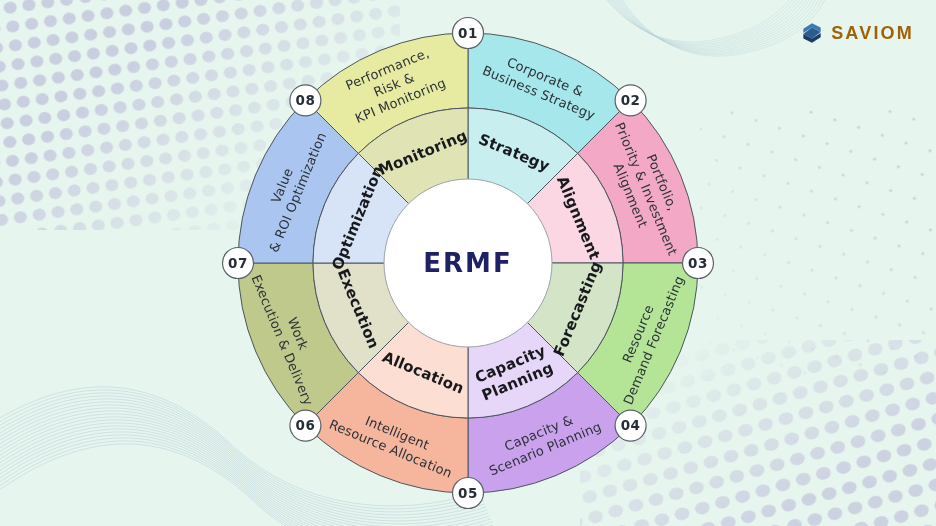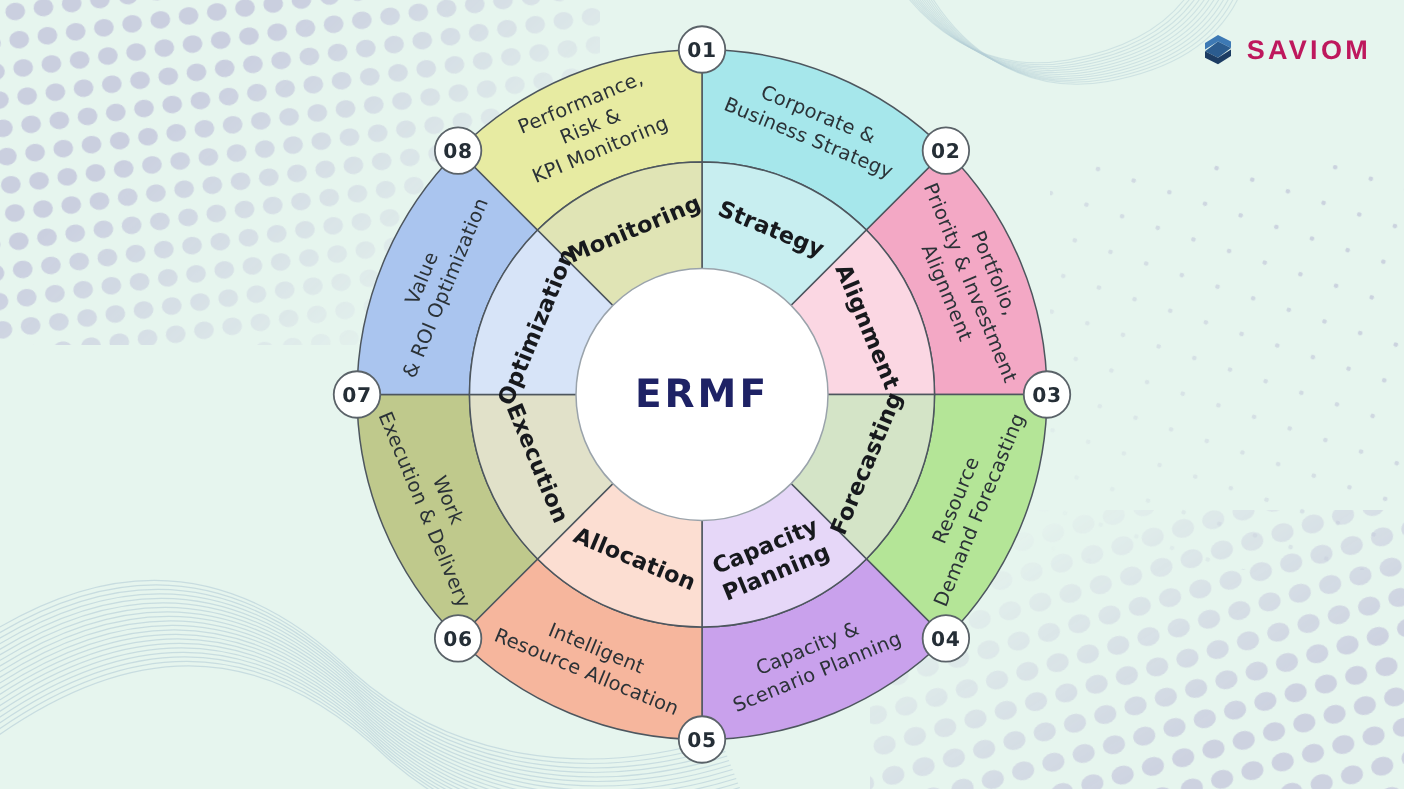--- a/index.html
+++ b/index.html
@@ -6,21 +6,21 @@
   .stage{
     position:relative; width:936px; height:526px; overflow:hidden;
     font-family:"DejaVu Sans","Liberation Sans",sans-serif;
     background:#e6f5ee;
   }
   .stage svg.decor-wheel{position:absolute;inset:0;display:block;}
   
   .logo{position:absolute; top:20px; right:22px; display:flex; align-items:center; gap:7px;}
   .logo .brand-text{
     font-family:"Liberation Sans",sans-serif;
-    font-size:18px; font-weight:bold; letter-spacing:2.2px; color:#be185d;
+    font-size:18px; font-weight:bold; letter-spacing:2.2px; color:#a16207;
   }
   
   .wheel-label{
     position:absolute; transform:translate(-50%,-50%) rotate(var(--rot,0deg));
     text-align:center; white-space:pre-line; pointer-events:none;
   }
   .outer-label{ font-size:13px; line-height:1.32; color:#2b3237; letter-spacing:.2px;}
   .inner-label{ font-size:15px; line-height:1.25; font-weight:bold; color:#17191d; letter-spacing:.2px;}
   .center-title{
     position:absolute; left:468px; top:263px; transform:translate(-50%,-50%);

